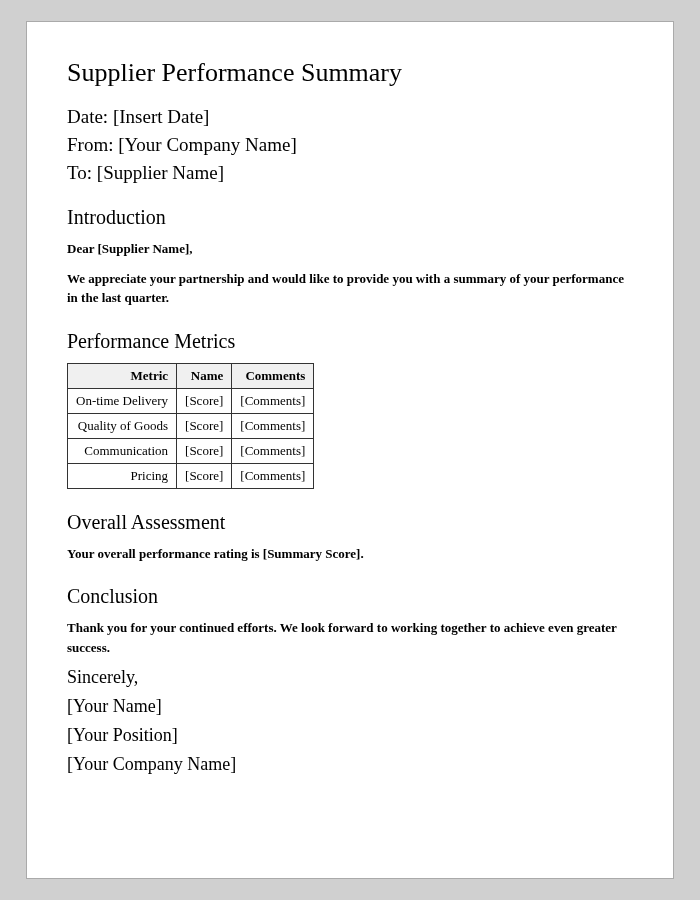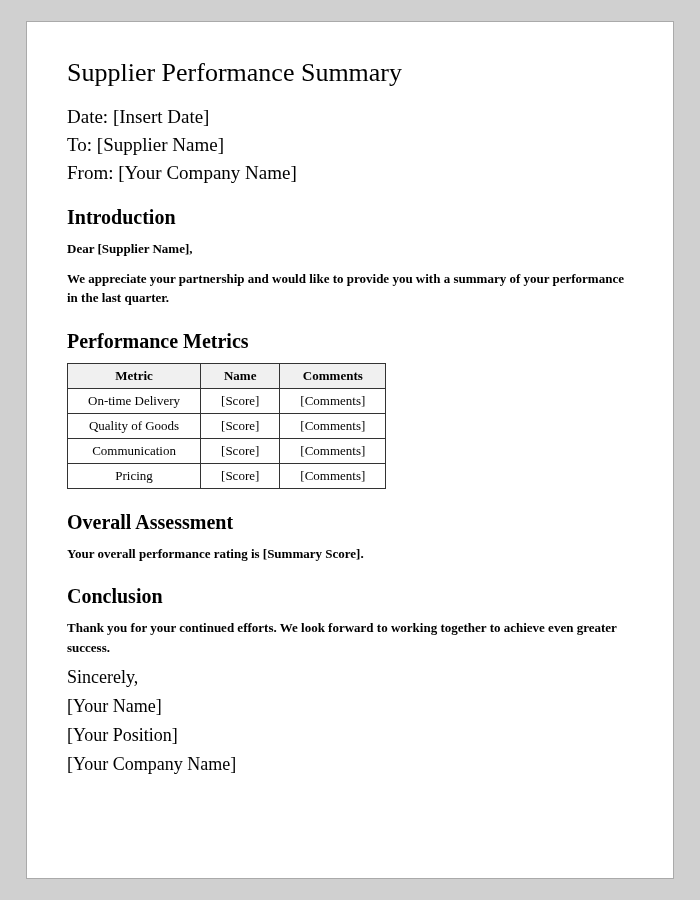--- a/index.html
+++ b/index.html
@@ -34,21 +34,21 @@
     }
 
     .meta-line {
       font-size: 19px;
       margin-bottom: 6px;
       font-family: Georgia, serif;
     }
 
     .section-heading {
       font-size: 20px;
-      font-weight: bold;
+      font-weight: normal;
       margin-top: 22px;
       margin-bottom: 10px;
       font-family: Georgia, serif;
     }
 
     .body-text {
       font-size: 13px;
       line-height: 1.5;
       margin-bottom: 10px;
       font-family: Georgia, serif;
@@ -59,22 +59,22 @@
       border-collapse: collapse;
       margin-top: 8px;
       margin-bottom: 10px;
       font-size: 13px;
       font-family: Georgia, serif;
     }
 
     .performance-table th,
     .performance-table td {
       border: 1px solid #333333;
-      padding: 4px 20px;
-      text-align: center;
+      padding: 4px 8px;
+      text-align: right;
     }
 
     .performance-table th {
       font-weight: bold;
       background: #f0f0f0;
     }
 
     .signature-line {
       font-size: 18px;
       margin-bottom: 8px;
@@ -82,22 +82,22 @@
     }
   </style>
 </head>
 <body>
 
 <div class="document">
 
   <h1 class="doc-title">Supplier Performance Summary</h1>
 
   <p class="meta-line">Date: [Insert Date]</p>
+  <p class="meta-line">From: [Your Company Name]</p>
   <p class="meta-line">To: [Supplier Name]</p>
-  <p class="meta-line">From: [Your Company Name]</p>
 
   <h2 class="section-heading">Introduction</h2>
   <p class="body-text">Dear [Supplier Name],</p>
   <p class="body-text">We appreciate your partnership and would like to provide you with a summary of your performance in the last quarter.</p>
 
   <h2 class="section-heading">Performance Metrics</h2>
 
   <table class="performance-table">
     <thead>
       <tr>

